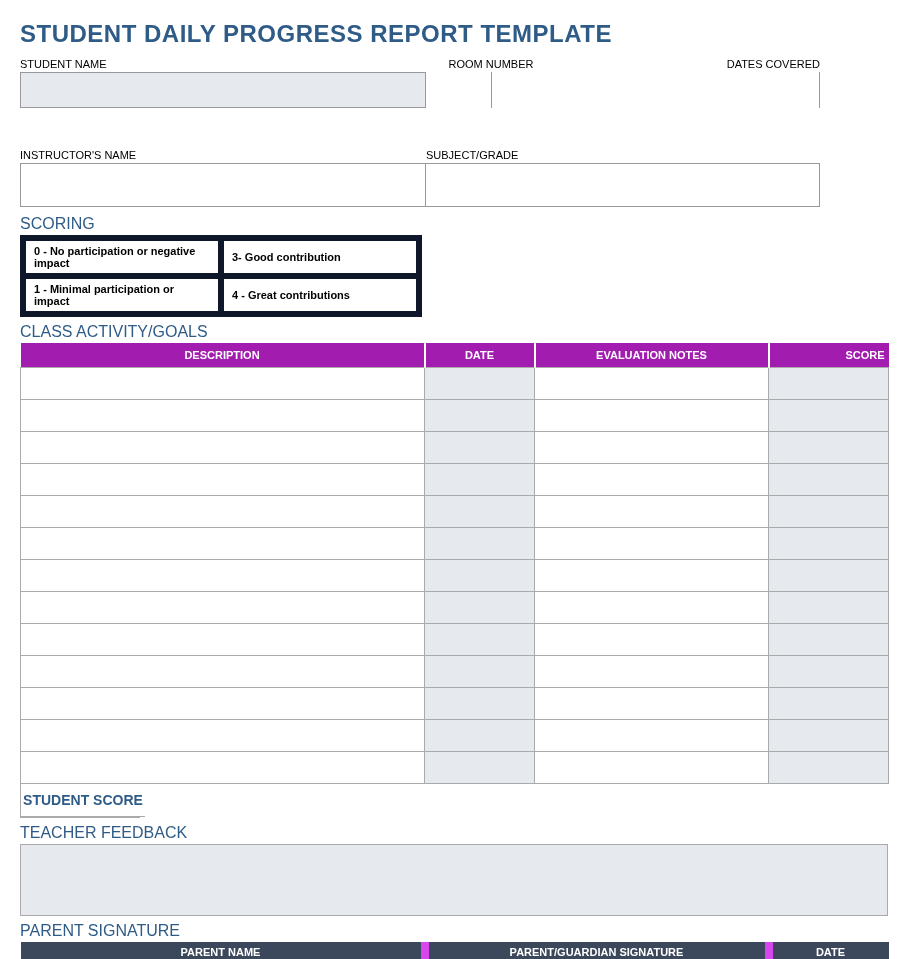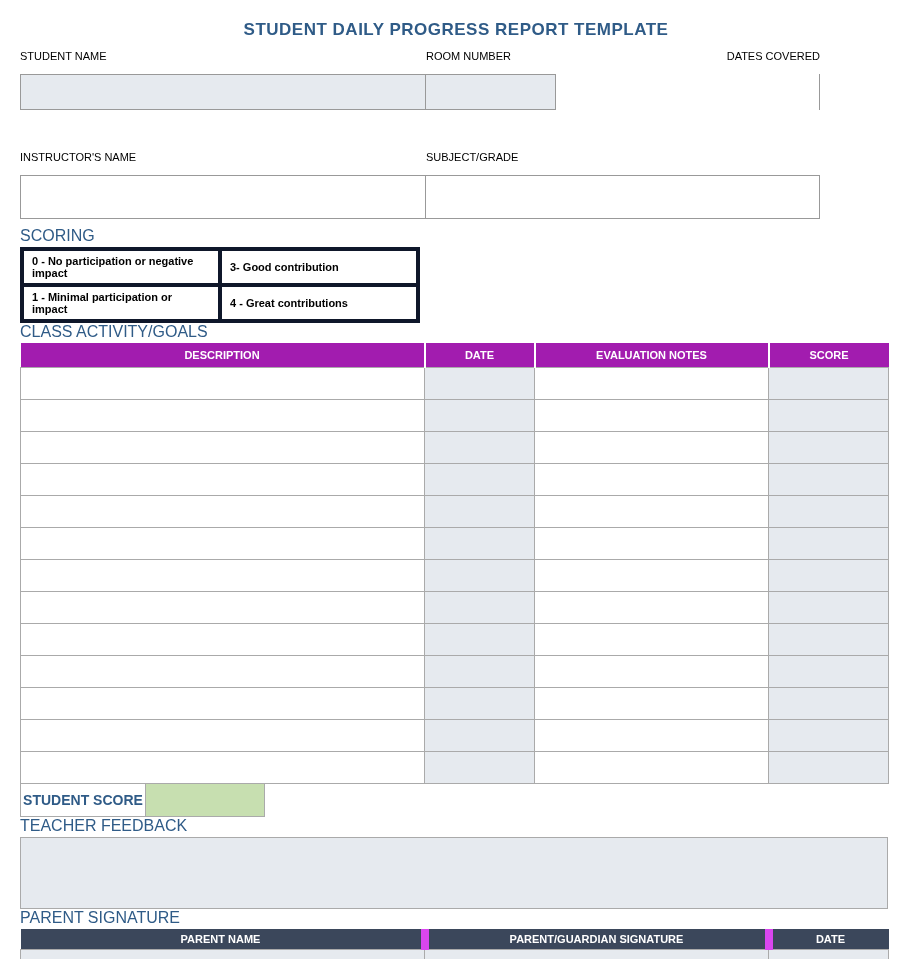--- a/index.html
+++ b/index.html
@@ -7,32 +7,31 @@
     font-family: Arial, Helvetica, sans-serif;
     margin: 0;
     padding: 20px;
     width: 912px;
     background: #fff;
     color: #000;
   }
   .title {
     font-family: "Arial Narrow", Arial, sans-serif;
     font-stretch: condensed;
-    font-size: 17px;
+    font-size: 24px;
     font-weight: bold;
     color: #2f5b87;
     letter-spacing: 0.5px;
     margin-bottom: 10px;
-    text-align: center;
   }
   .label {
     font-family: "Arial Narrow", Arial, sans-serif;
     font-stretch: condensed;
     font-size: 11px;
-    padding-bottom: 12px;
+    padding-bottom: 2px;
   }
   .header-row {
     display: flex;
     margin-bottom: 8px;
   }
   .header-cell { display: flex; flex-direction: column; }
   .header-box {
     background: #e6eaef;
     border: 1px solid #999;
     height: 36px;
@@ -43,30 +42,31 @@
     border: 1px solid #999;
     height: 44px;
   }
   .header-row .header-cell + .header-cell .header-box-white { border-left: none; }
 
   .section-heading {
     font-family: "Arial Narrow", Arial, sans-serif;
     font-stretch: condensed;
     font-size: 16px;
     color: #2f5b87;
+    margin-top: 6px;
     margin-bottom: 2px;
   }
 
   .scoring-table {
     border-collapse: collapse;
     font-size: 11px;
     font-weight: bold;
   }
   .scoring-table td {
-    border: 4px solid #0f172a;
+    border: 6px solid #0f172a;
     padding: 4px 8px;
     height: 22px;
   }
   .scoring-table td.c1 { width: 198px; }
   .scoring-table td.c2 { width: 198px; }
 
   .activity-table {
     border-collapse: collapse;
     width: 868px;
     table-layout: fixed;
@@ -75,21 +75,21 @@
     background: #a21caf;
     color: #fff;
     font-family: "Arial Narrow", Arial, sans-serif;
     font-stretch: condensed;
     font-size: 11px;
     font-weight: bold;
     padding: 6px 4px;
     text-align: center;
     border-right: 2px solid #fff;
   }
-  .activity-table th:last-child { border-right: none; }
+  .activity-table th:last-child { border-right: none; text-align: right; }
   .activity-table td {
     border: 1px solid #aaa;
     height: 32px;
     padding: 0 4px;
   }
   .activity-table td.shaded { background: #e6eaef; }
 
   .score-row { display: flex; }
   .score-label-cell {
     width: 125px;
@@ -144,21 +144,21 @@
 </head>
 <body>
 
 <div class="title">STUDENT DAILY PROGRESS REPORT TEMPLATE</div>
 
 <div class="header-row" style="width:800px;">
   <div class="header-cell" style="width:406px;">
     <div class="label">STUDENT NAME</div>
     <div class="header-box"></div>
   </div>
-  <div class="header-cell" style="width:130px;">
+  <div class="header-cell" style="width:130px;align-items:center;">
     <div class="label">ROOM NUMBER</div>
     <div class="header-box"></div>
   </div>
   <div class="header-cell" style="width:264px;align-items:flex-end;">
     <div class="label">DATES COVERED</div>
     <div class="header-box"></div>
   </div>
 </div>
 
 <div class="header-row" style="width:872px;margin-top:41px;">
@@ -276,21 +276,21 @@
         <td class="shaded"></td>
       </tr>
       <tr>
         <td></td>
         <td class="shaded"></td>
         <td></td>
         <td class="shaded"></td>
       </tr>
     </tbody>
 </table>
-<div class="score-row" style="width:868px; ">
+<div class="score-row" style="width:868px; flex-direction:column;">
   <div class="score-label-cell">STUDENT SCORE</div>
   <div class="score-value-cell"></div>
 </div>
 
 <div class="section-heading">TEACHER FEEDBACK</div>
 <div class="feedback-box"></div>
 
 <div class="section-heading">PARENT SIGNATURE</div>
 <table class="sig-table">
   <colgroup>

